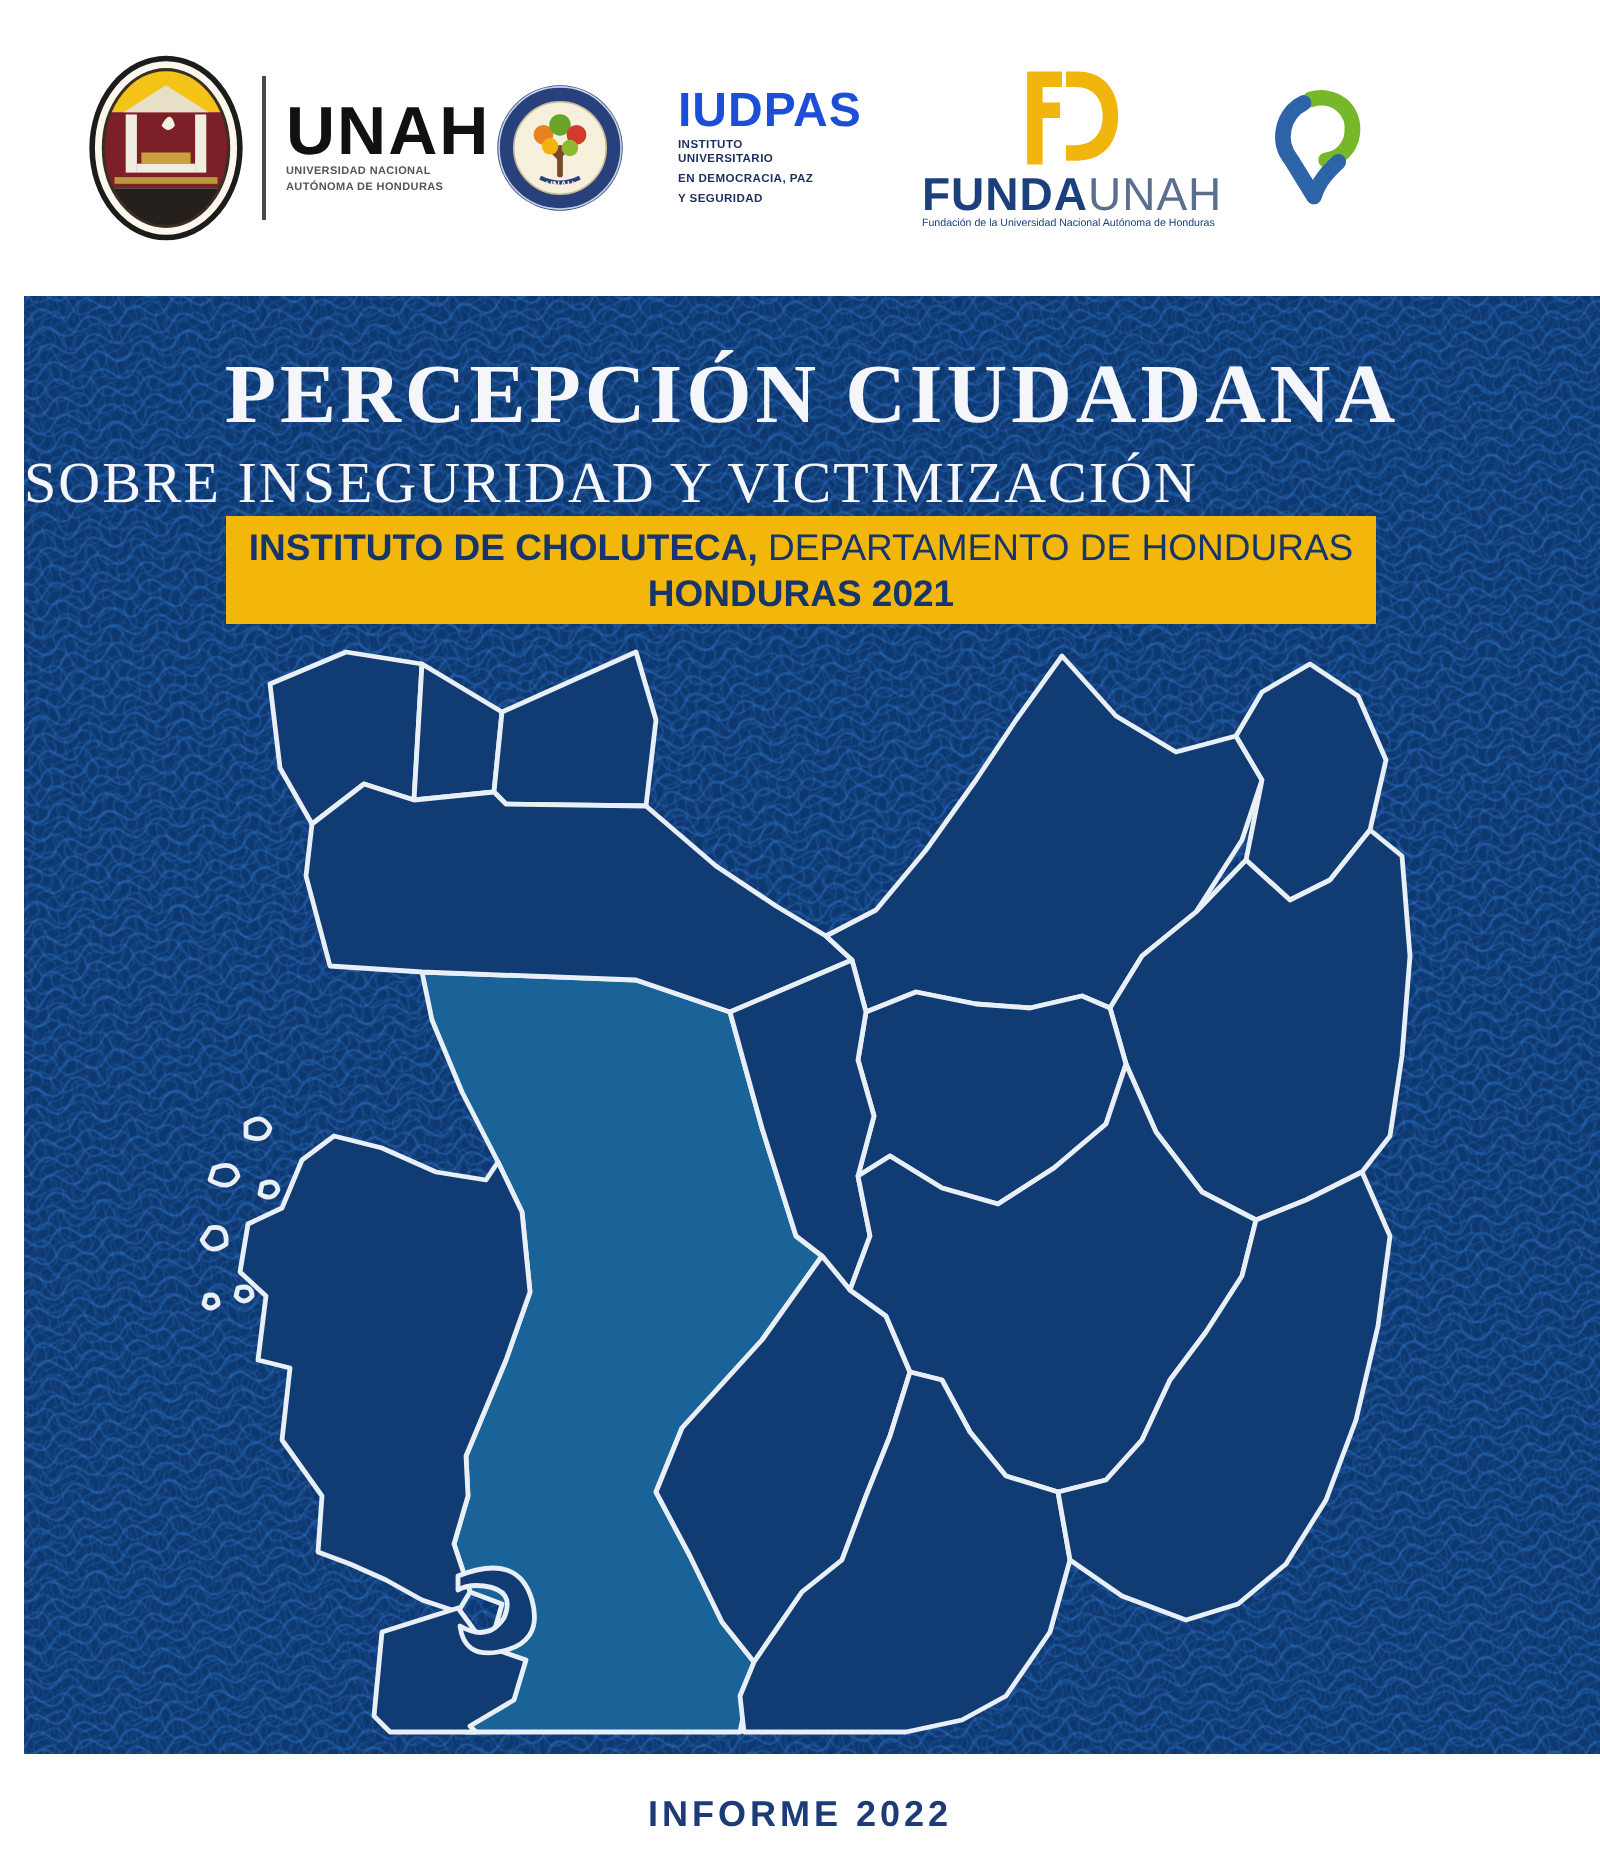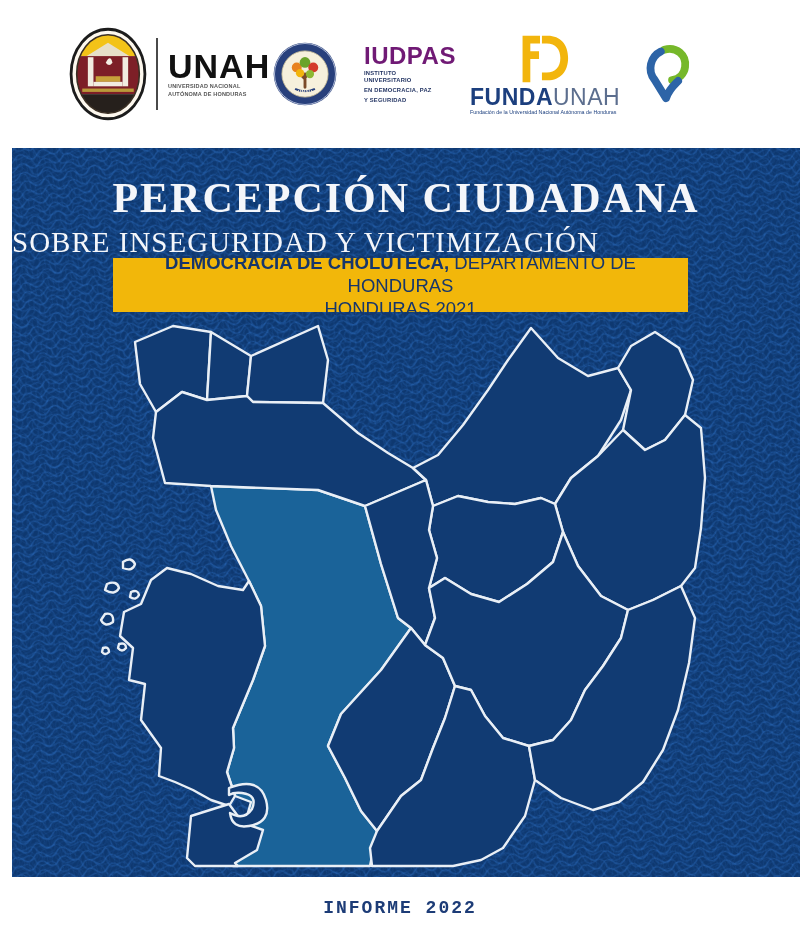--- a/index.html
+++ b/index.html
@@ -1,30 +1,30 @@
 <!DOCTYPE html>
 <html><head>
 <meta charset="utf-8">
 <style>
   html,body{margin:0;padding:0;background:#ffffff;}
   body{width:800px;height:938px;position:relative;font-family:"Liberation Sans",sans-serif;overflow:hidden;}
 
   
   .header{position:absolute;left:0;top:0;width:800px;height:148px;background:#ffffff;
-          display:flex;align-items:center;padding-left:68px;box-sizing:border-box;}
+          display:flex;align-items:center;padding-left:43px;box-sizing:border-box;}
   .seal-unah{width:80px;height:94px;flex:0 0 auto;}
   .vdiv{width:2px;height:72px;background:#4a4a4a;margin:0 10px 0 8px;}
   .unah-block{width:92px;}
   .unah-acronym{font-size:34px;font-weight:800;color:#111111;letter-spacing:1px;line-height:30px;}
   .unah-sub{font-size:5.5px;color:#555;line-height:6.5px;letter-spacing:.2px;margin-top:2px;font-weight:700;}
   .fcs-seal{width:66px;height:66px;margin-left:12px;flex:0 0 auto;}
   .iudpas-block{margin-left:26px;width:80px;}
-  .iudpas-acronym{font-size:24px;font-weight:800;color:#701a75;letter-spacing:.5px;line-height:22px;}
+  .iudpas-acronym{font-size:24px;font-weight:800;color:#1d4ed8;letter-spacing:.5px;line-height:22px;}
   .iudpas-sub{font-size:5.8px;font-weight:700;color:#1c2e5e;line-height:7px;margin-top:3px;letter-spacing:.2px;}
-  .funda-block{margin-left:26px;width:140px;text-align:center;}
+  .funda-block{margin-left:42px;width:140px;text-align:center;}
   .fd-mono{height:52px;display:block;margin:0 auto 1px auto;}
   .funda-name{font-size:23px;line-height:22px;letter-spacing:.5px;white-space:nowrap;}
   .funda-name .b{color:#1c3f7e;font-weight:800;}
   .funda-name .l{color:#5c6e8e;font-weight:400;}
   .funda-cap{font-size:5.3px;color:#1c3f7e;margin-top:1px;white-space:nowrap;}
   .pin-logo{width:52px;height:64px;margin-left:30px;flex:0 0 auto;}
   .prog-block{margin-left:8px;width:128px;}
   .prog-title{font-size:11.5px;font-weight:800;color:#2d64a7;line-height:13.5px;}
   .prog-rule{height:2px;background:#2d64a7;width:118px;margin:2px 0 3px 0;}
   .prog-sub{font-size:10.5px;font-weight:700;color:#76b82a;line-height:12.5px;}
@@ -33,27 +33,27 @@
   .panel{position:absolute;left:12px;top:148px;width:788px;height:729px;background:#0e3870;overflow:hidden;}
   .panel svg.bgpat{position:absolute;left:0;top:0;}
   .title1{position:absolute;left:0;top:26px;width:100%;text-align:center;color:#f4f6fa;
           font-family:"Liberation Serif",serif;font-size:42px;letter-spacing:2px;font-weight:700;}
   .title2{position:absolute;left:0;top:78px;width:100%;color:#f4f6fa;
           font-family:"Liberation Serif",serif;font-size:29px;letter-spacing:1px;font-weight:400;}
   .banner{position:absolute;left:101px;top:110px;width:575px;height:54px;background:#f2b70a;
           display:flex;flex-direction:column;justify-content:center;text-align:center;color:#16366b;}
   .banner .l1{font-size:18.5px;line-height:23px;}
   .banner .l1 .bold{font-weight:800;}
-  .banner .l2{font-size:18.5px;line-height:23px;font-weight:400;text-align:center;}
+  .banner .l2{font-size:18.5px;line-height:23px;font-weight:700;text-align:center;}
   .mapsvg{position:absolute;left:71px;top:170px;}
 
   
   .footer{position:absolute;left:0;top:877px;width:800px;height:61px;background:#ffffff;
           display:flex;align-items:center;justify-content:center;}
-  .informe{font-family:Liberation Mono, monospace;font-weight:700;font-size:18px;
+  .informe{font-family:Liberation Sans, sans-serif;font-weight:700;font-size:18px;
            letter-spacing:2px;color:#1d3c77;}
 </style>
 </head>
 <body>
 
 <div class="header">
 
   <svg class="seal-unah" viewBox="0 0 70 84">
     <ellipse cx="35" cy="42" rx="33" ry="40" fill="#fdf8ee" stroke="#1c1c1c" stroke-width="2.5"></ellipse>
     <clipPath id="sealclip">
@@ -138,21 +138,21 @@
     <rect x="-400" y="-400" width="1700" height="1600" fill="url(#gw1)" opacity="0.28" transform="rotate(15 394 364)"></rect>
     <rect x="-400" y="-400" width="1700" height="1600" fill="url(#gw2)" opacity="0.24" transform="rotate(-62 394 200)"></rect>
     <rect x="-400" y="-400" width="1700" height="1600" fill="url(#gw2)" opacity="0.18" transform="rotate(74 450 300)"></rect>
   </svg>
 
   <div class="title1">PERCEPCIÓN CIUDADANA</div>
   <div class="title2">SOBRE INSEGURIDAD Y VICTIMIZACIÓN</div>
 
   <div class="banner">
     <div class="l1">
-      <span class="bold">DEMOCRACIA DE CHOLUTECA,</span><span> DEPARTAMENTO DE  HONDURAS</span>
+      <span class="bold">INSTITUTO DE CHOLUTECA,</span><span> DEPARTAMENTO DE  HONDURAS</span>
     </div>
     <div class="l2">HONDURAS 2021</div>
   </div>
 
   <svg class="mapsvg" width="625" height="557" viewBox="0 0 625 557">
 
     <path d="M128,168 L235,172 L282,188 L298,246 L315,300 L328,310 L298,352 L258,396 L245,428 L262,460 L278,493 L294,513 L287,548 L150,548 L155,530 L168,484 L152,478 L144,454 L151,430 L150,410 L170,362 L182,328 L178,288 L166,263 L148,228 L133,192 Z" fill="#1a6399" stroke="#e9eff6" stroke-width="2.4" stroke-linejoin="round"></path>
 
     <g fill="#113b73" stroke="#e9eff6" stroke-width="2.4" stroke-linejoin="round">
       <path d="M52,24 L90,8 L128,14 L124,82 L99,74 L73,94 L57,66 Z"></path>

